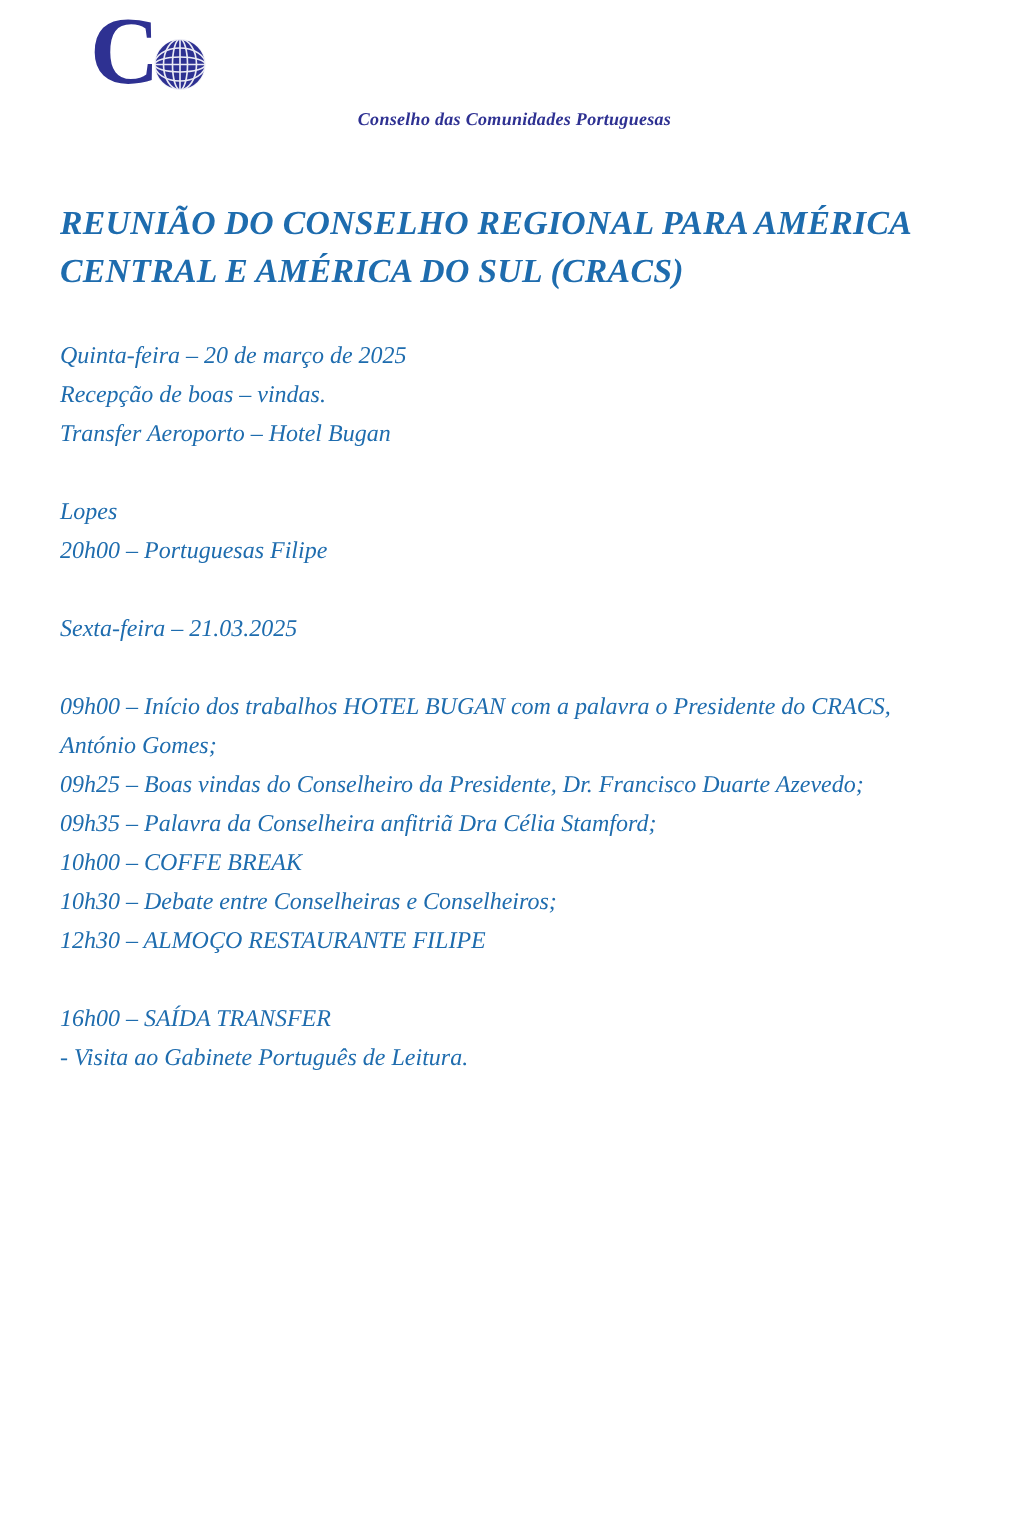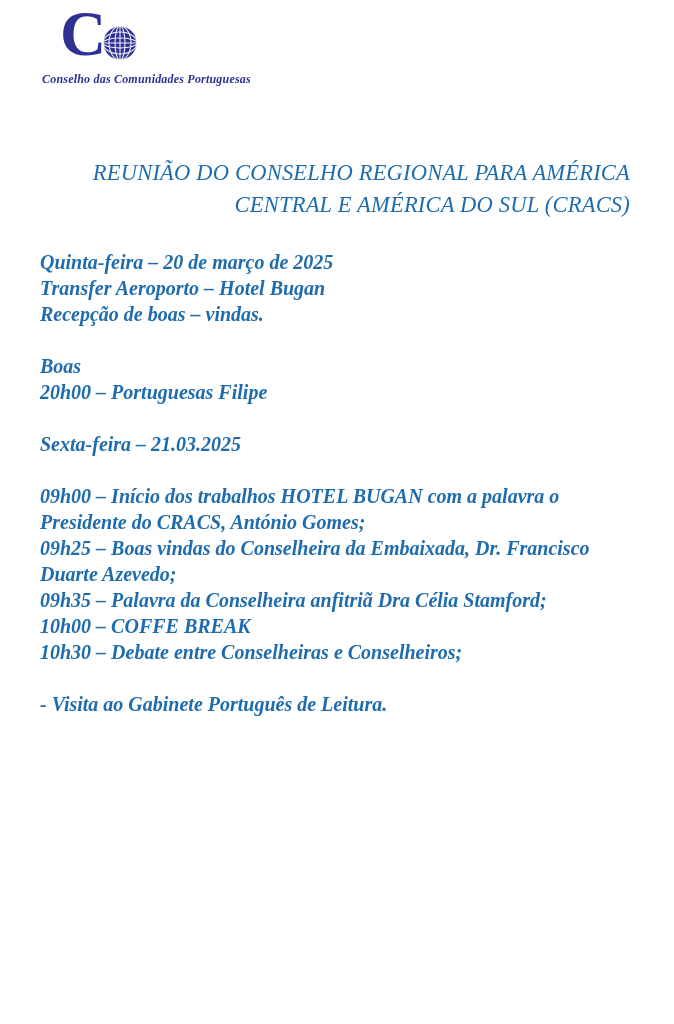--- a/index.html
+++ b/index.html
@@ -45,42 +45,42 @@
     left: 58px;
     top: 7px;
   }
   .logo-caption {
     margin-top: 6px;
     font-size: 12px;
     font-style: italic;
     font-weight: bold;
     color: var(--logo-navy);
     letter-spacing: 0.2px;
+    text-align: center;
   }
   
   .doc-title {
-    margin-top: 70px;
+    margin-top: 46px;
     font-size: 22.5px;
-    font-weight: normal;
+    font-weight: bold;
     font-style: italic;
     color: var(--body-blue);
     line-height: 32px;
     letter-spacing: 0.2px;
     max-width: 590px;
-    text-align: right;
   }
   .agenda-body {
     margin-top: 28px;
   }
   .agenda-paragraph {
     margin-bottom: 26px;
   }
   .agenda-line {
-    font-size: 20px;
-    font-weight: bold;
+    font-size: 16px;
+    font-weight: normal;
     font-style: italic;
     color: var(--body-blue);
     line-height: 26px;
     max-width: 604px;
   }
 </style>
 </head>
 <body>
 
 <div class="page">
@@ -102,35 +102,37 @@
       </svg>
     </div>
     <div class="logo-caption">Conselho das Comunidades Portuguesas</div>
   </header>
 
   <h1 class="doc-title">REUNIÃO DO CONSELHO REGIONAL PARA AMÉRICA CENTRAL E AMÉRICA DO SUL (CRACS)</h1>
 
   <main class="agenda-body" id="sections">
       <div class="agenda-paragraph">
         <div class="agenda-line">Quinta-feira – 20 de março de 2025</div>
+        <div class="agenda-line">Recepção de boas – vindas.</div>
         <div class="agenda-line">Transfer Aeroporto – Hotel Bugan</div>
-        <div class="agenda-line">Recepção de boas – vindas.</div>
       </div>
       <div class="agenda-paragraph">
-        <div class="agenda-line">Boas</div>
+        <div class="agenda-line">Lopes</div>
         <div class="agenda-line">20h00 – Portuguesas Filipe</div>
       </div>
       <div class="agenda-paragraph">
         <div class="agenda-line">Sexta-feira – 21.03.2025</div>
       </div>
       <div class="agenda-paragraph">
         <div class="agenda-line">09h00 – Início dos trabalhos HOTEL BUGAN com a palavra o Presidente do CRACS, António Gomes;</div>
-        <div class="agenda-line">09h25 – Boas vindas do Conselheira da Embaixada, Dr. Francisco Duarte Azevedo;</div>
+        <div class="agenda-line">09h25 – Boas vindas do Conselheiro da Presidente, Dr. Francisco Duarte Azevedo;</div>
         <div class="agenda-line">09h35 – Palavra da Conselheira anfitriã Dra Célia Stamford;</div>
         <div class="agenda-line">10h00 – COFFE BREAK</div>
         <div class="agenda-line">10h30 – Debate entre Conselheiras e Conselheiros;</div>
+        <div class="agenda-line">12h30 – ALMOÇO RESTAURANTE FILIPE</div>
       </div>
       <div class="agenda-paragraph">
+        <div class="agenda-line">16h00 – SAÍDA TRANSFER</div>
         <div class="agenda-line">- Visita ao Gabinete Português de Leitura.</div>
       </div>
     </main>
 
 </div>
 
 </body></html>

